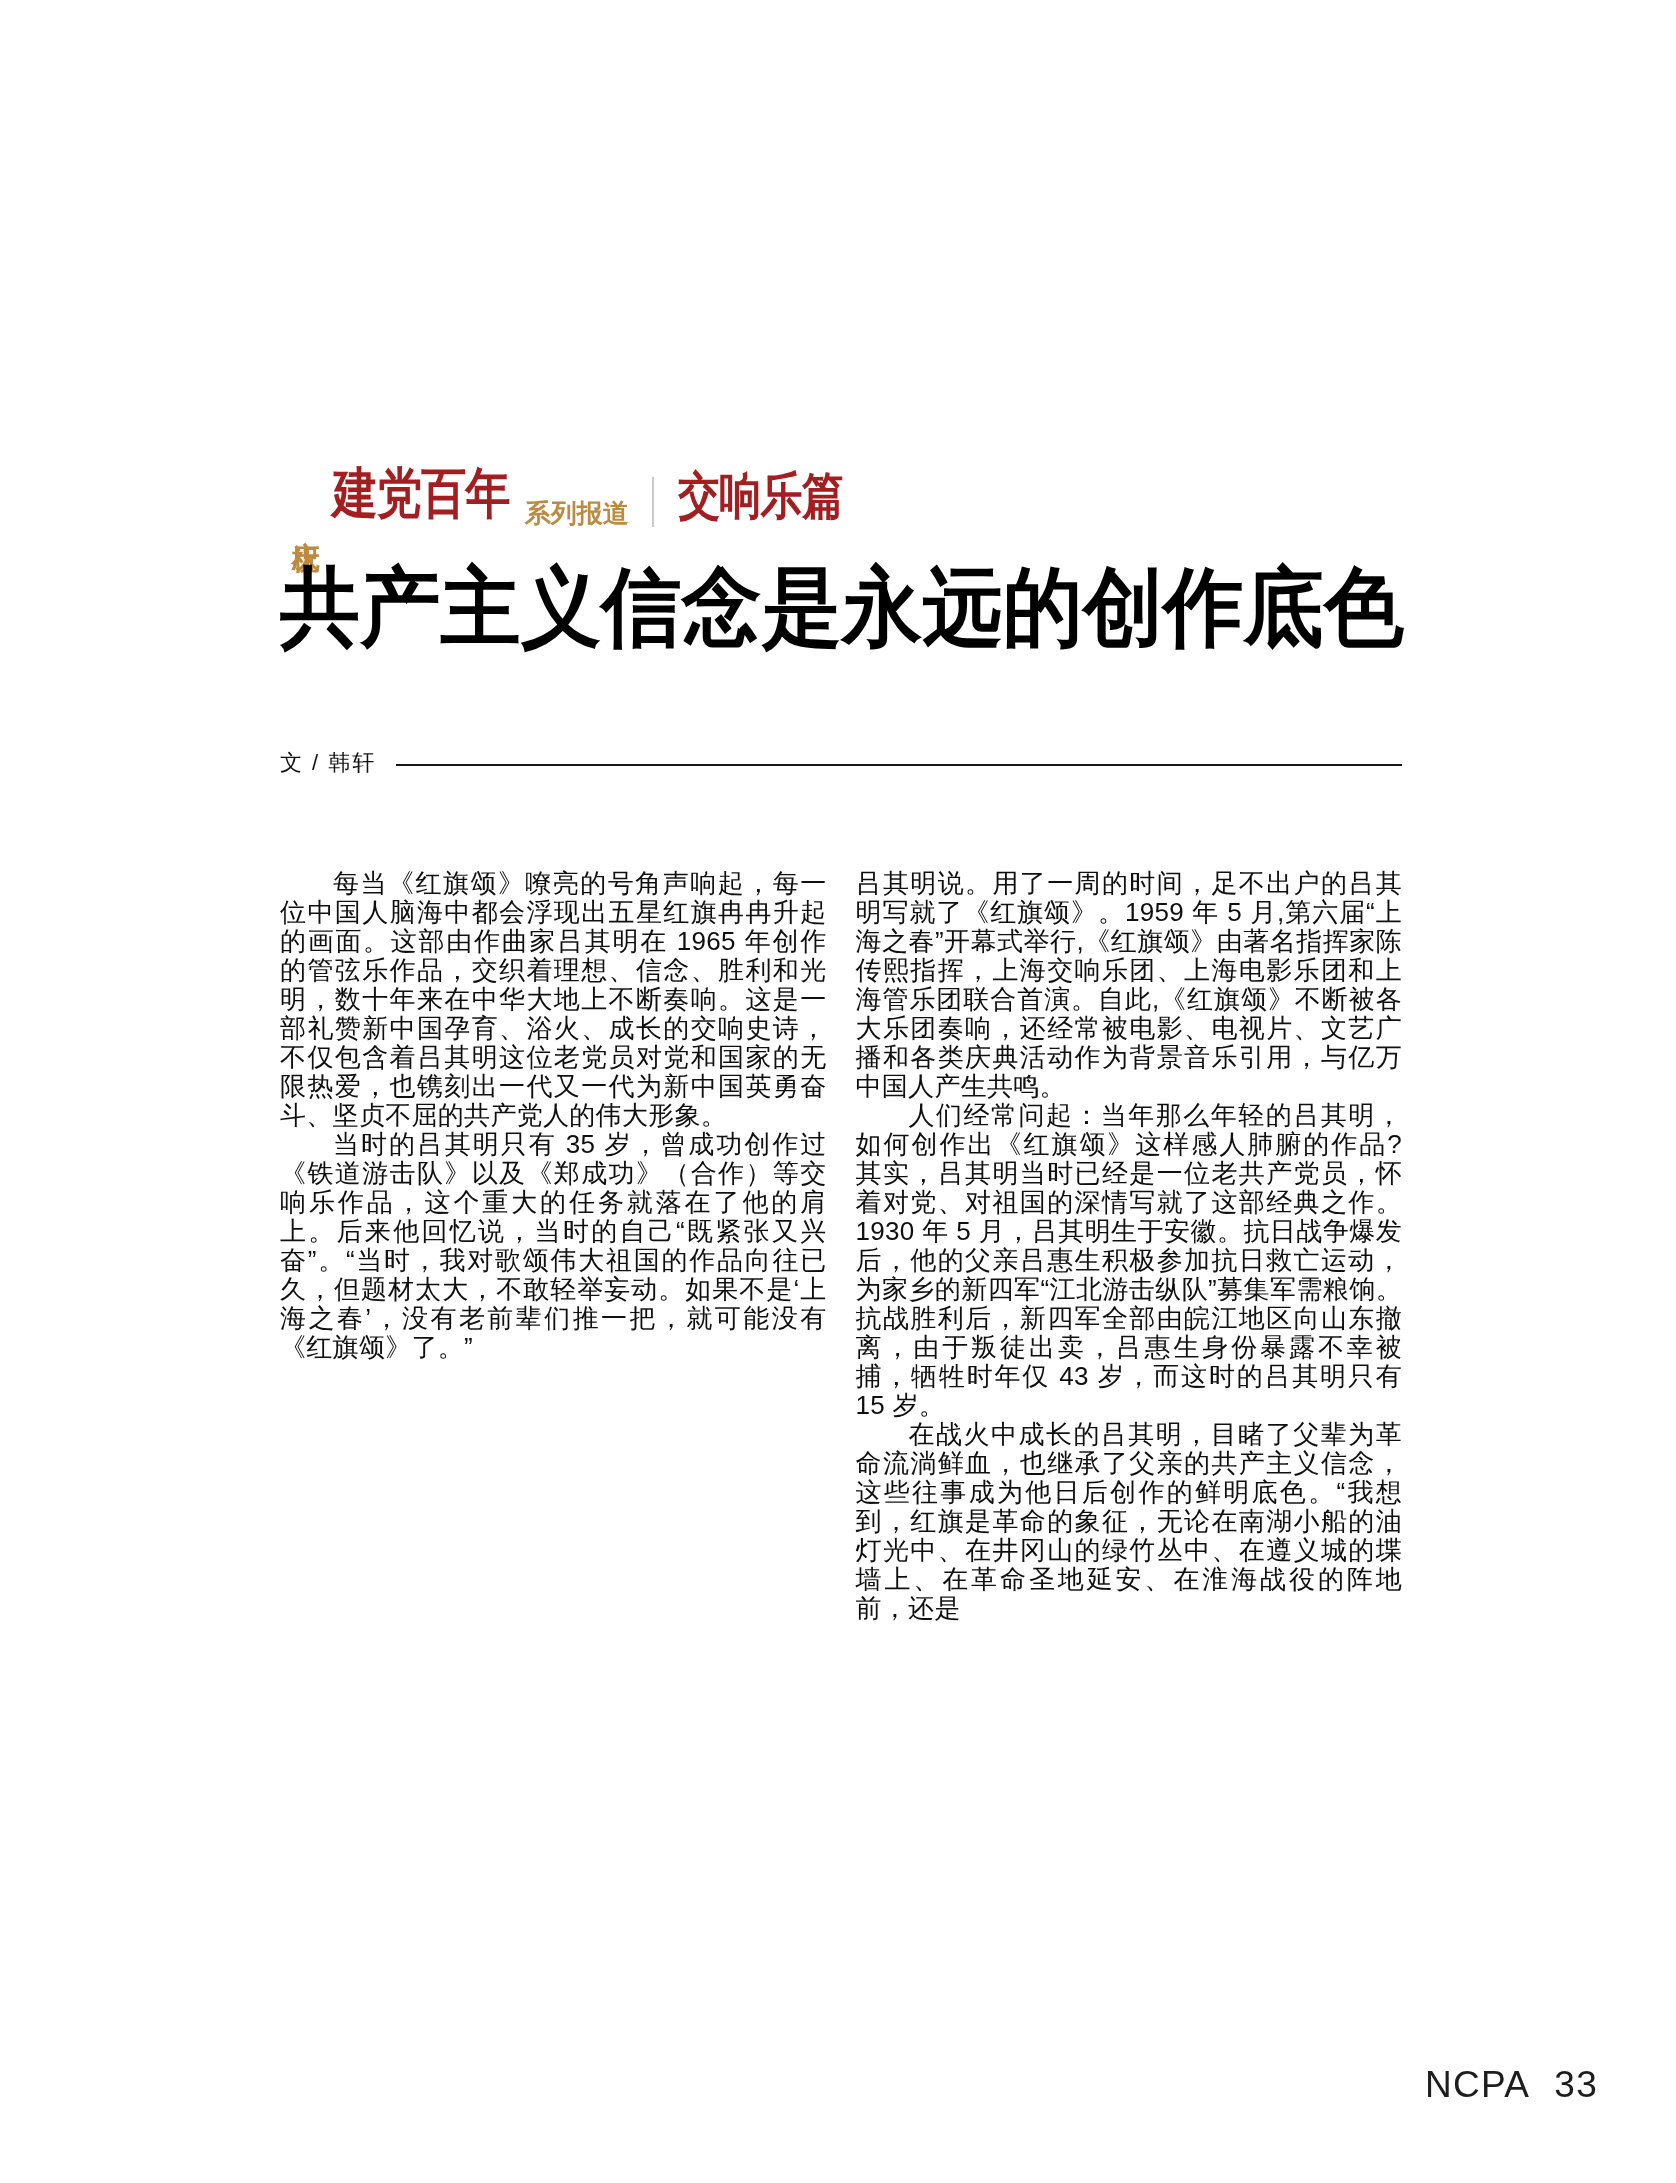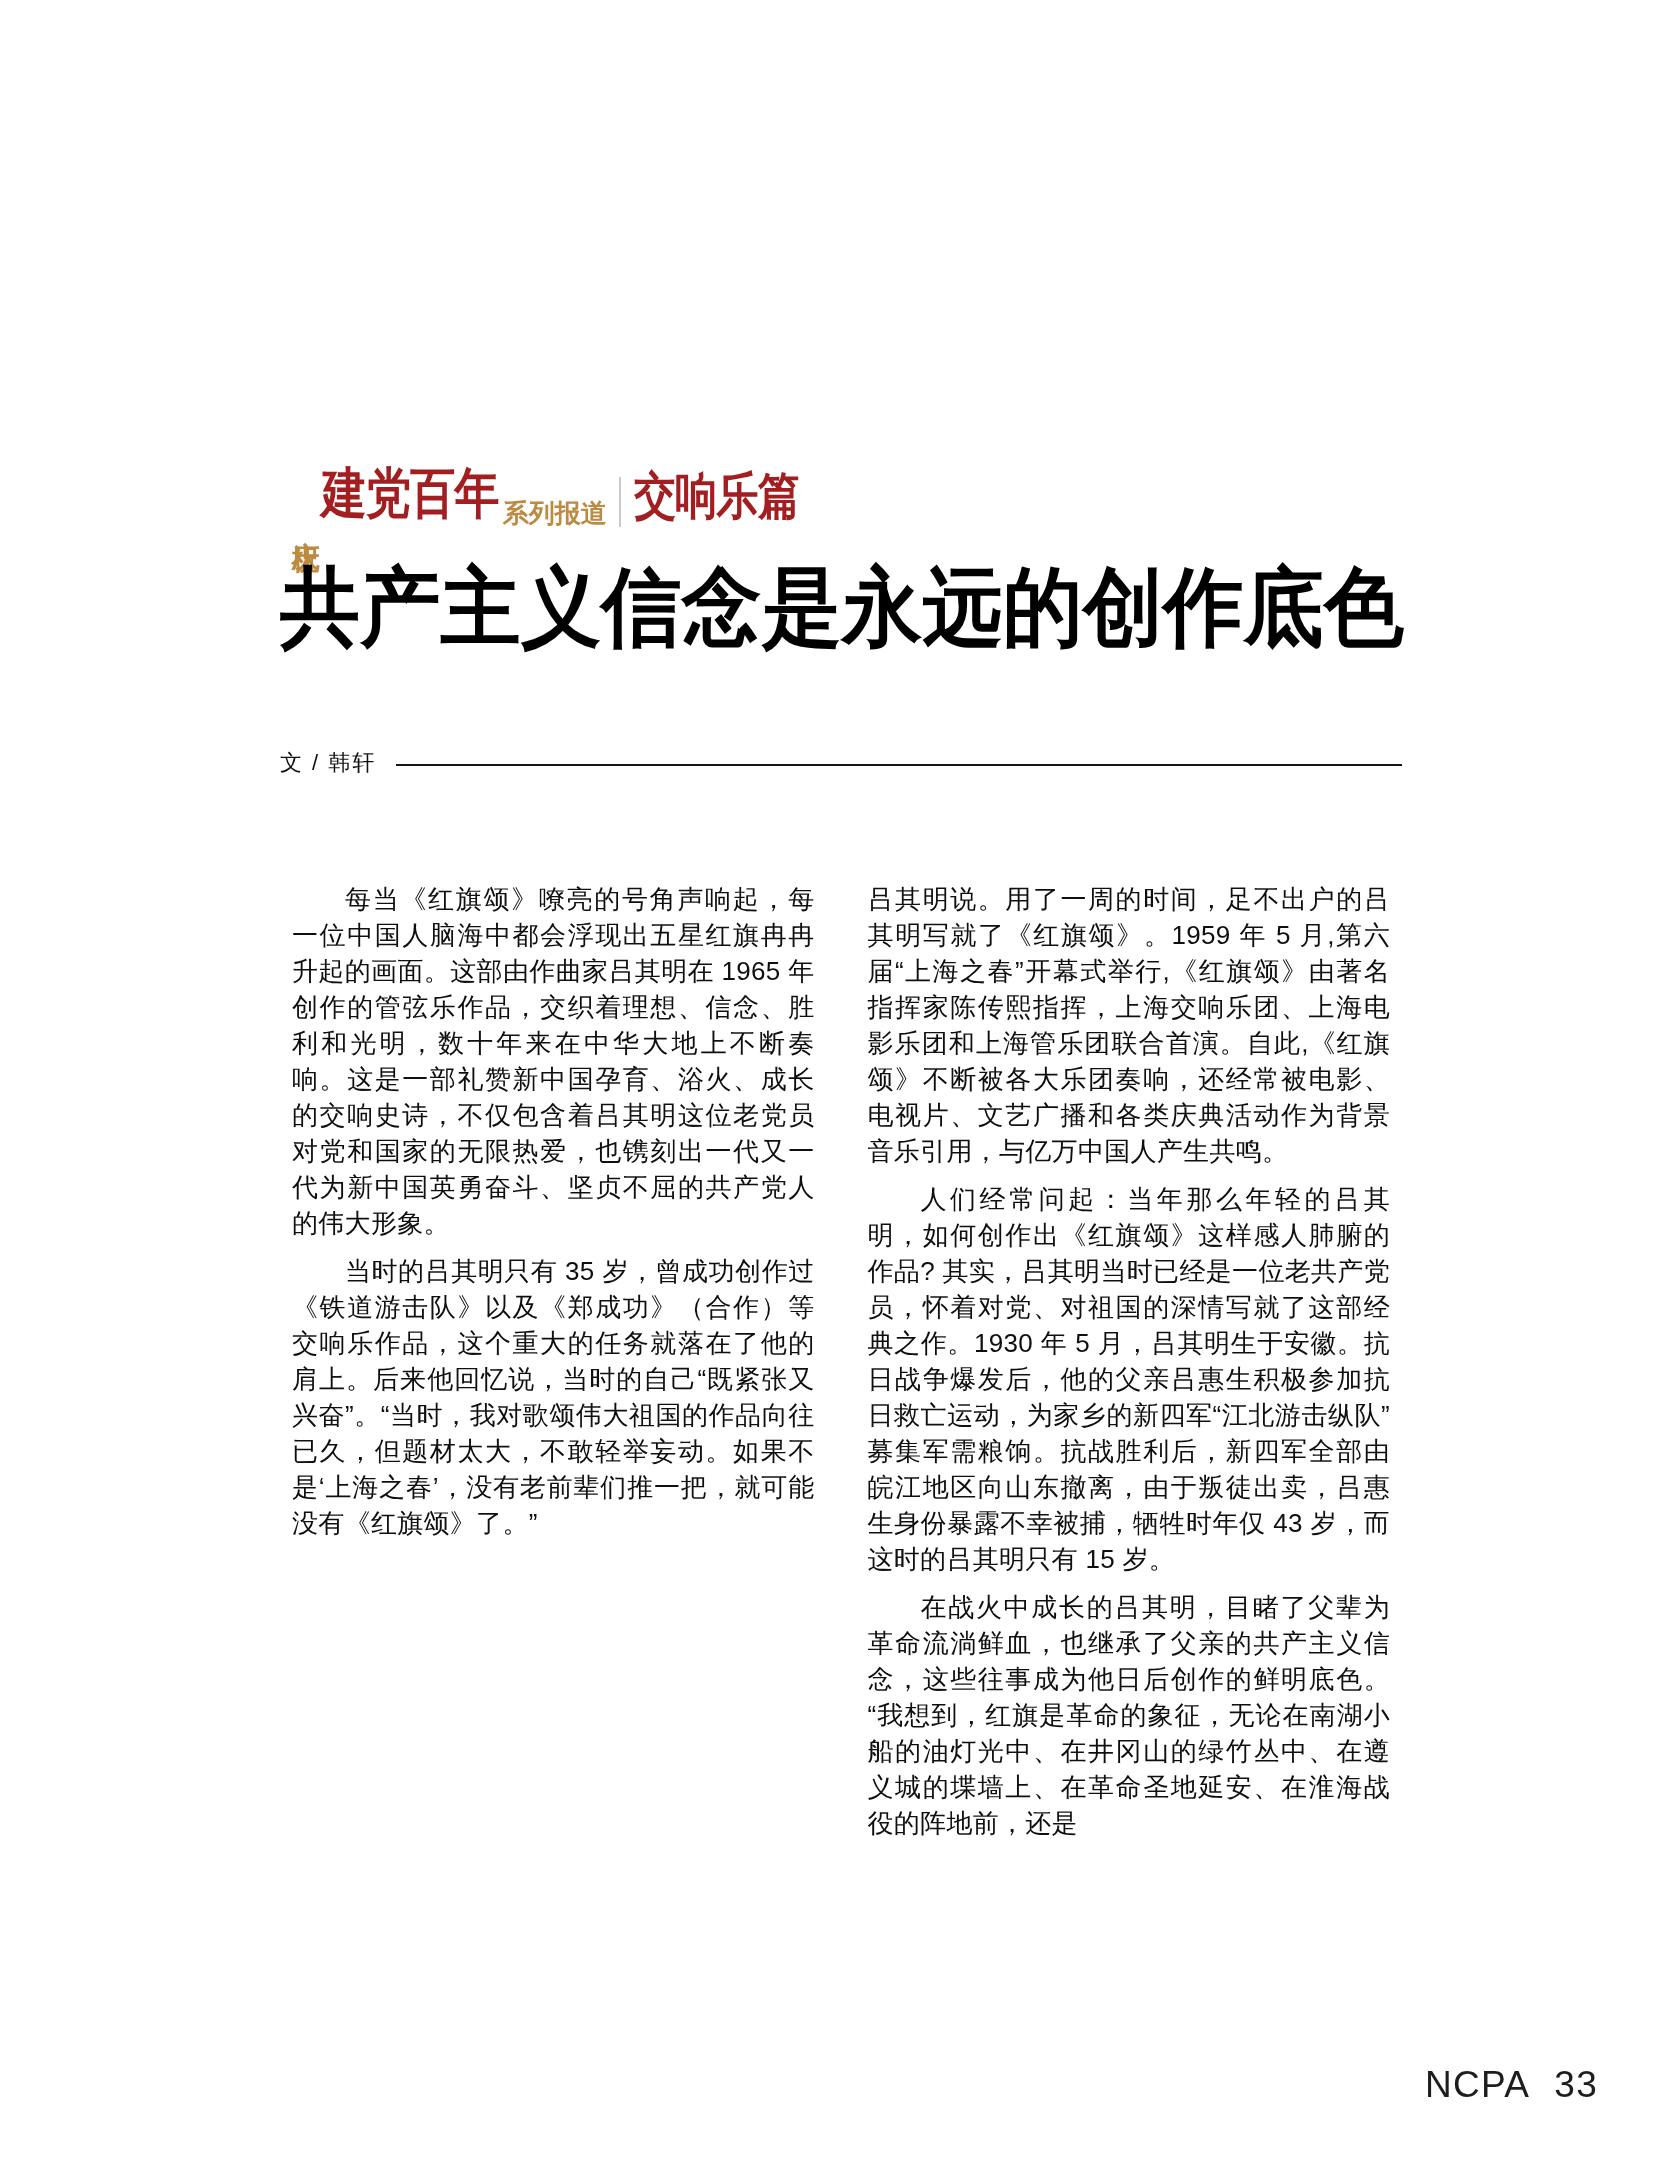--- a/index.html
+++ b/index.html
@@ -13,21 +13,21 @@
     width:1676px;height:2183px;
     background:#ffffff;
     overflow:hidden;
     font-family:"Liberation Sans",sans-serif;
     color:var(--ink);
   }
 
   
   .masthead{
     position:absolute;left:291px;top:453px;
-    display:flex;align-items:flex-end;height:77px;
+    display:flex;align-items:flex-end;height:77px;gap:11px;
   }
   .badge-vertical{
     writing-mode:vertical-rl;text-orientation:upright;
     font-family:"Liberation Serif",serif;font-weight:700;
     font-size:28px;line-height:1.0;letter-spacing:4px;
     color:var(--gold);margin-bottom:4px;
   }
   .badge-main{
     font-family:"Liberation Serif",serif;font-weight:700;
     font-size:45px;letter-spacing:-0.7px;color:var(--red);
@@ -71,22 +71,22 @@
     margin-left:20px;margin-top:4px;
   }
 
   
   .columns{
     position:absolute;left:280px;top:869px;width:1122px;
     display:flex;gap:29px;
   }
   .col{width:547px;}
   .para{
-    margin:12px;
-    font-size:26px;line-height:36px;letter-spacing:0.3px;
+    margin:0;
+    font-size:26px;line-height:29px;letter-spacing:0.3px;
     text-align:justify;text-justify:inter-ideograph;
     color:var(--ink);
   }
   .para.indent{text-indent:53px;}
 
   
   .folio{
     position:absolute;left:1425px;top:2064px;
     font-size:37px;letter-spacing:1.3px;color:#1d1d1d;
     white-space:nowrap;

